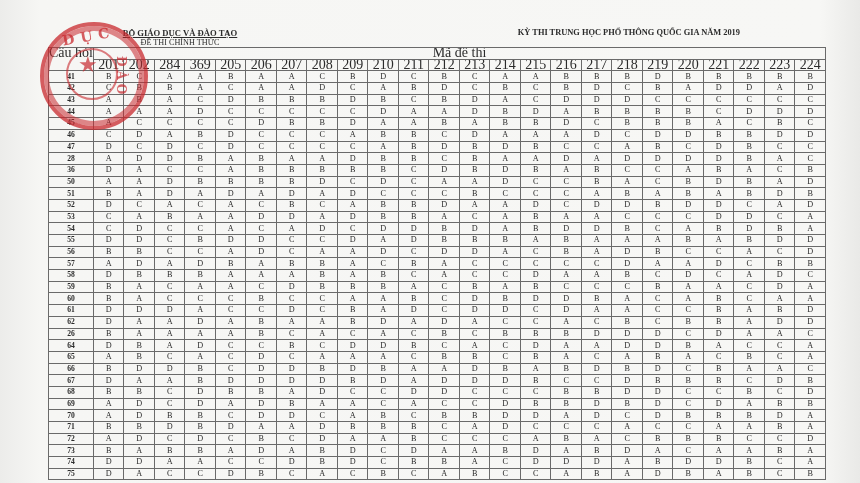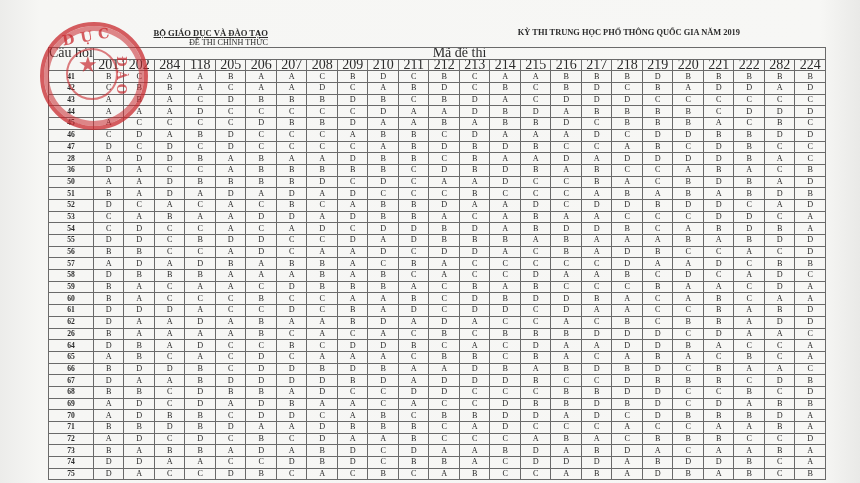--- a/index.html
+++ b/index.html
@@ -8,21 +8,21 @@
     background:#f3f3f1;
     font-family:"Liberation Serif","DejaVu Serif",serif;
     color:#2b2b2b;
     position:relative;
   }
   .page {
     position:absolute; left:0; top:0; width:860px; height:483px;
     background:linear-gradient(90deg,#ececea 0px,#f6f6f4 40px,#f7f7f5 820px,#e9e9e7 860px);
   }
   .hdr-left {
-    position:absolute; left:108px; top:28px; width:160px; text-align:right;
+    position:absolute; left:100px; top:28px; width:160px; text-align:center;
     font-size:8.6px; font-weight:bold; line-height:10px;
   }
   .hdr-left .l1 { text-decoration:underline; }
   .hdr-left .l2 { font-weight:normal; font-size:8.2px; }
   .hdr-right {
     position:absolute; left:440px; top:28px; width:300px; text-align:right;
     font-size:8.4px; font-weight:bold; line-height:10px;
   }
   .hdr-right .l2 { font-size:8.2px; }
   table.key {
@@ -84,40 +84,40 @@
   <table class="key">
     <thead>
       <tr>
         <th class="qh" rowspan="2">Câu hỏi</th>
         <th class="madethi" colspan="24">Mã đề thi</th>
       </tr>
       <tr id="codes-row">
           <th class="code">201</th>
           <th class="code">202</th>
           <th class="code">284</th>
-          <th class="code">118</th>
+          <th class="code">369</th>
           <th class="code">205</th>
           <th class="code">206</th>
           <th class="code">207</th>
           <th class="code">208</th>
           <th class="code">209</th>
           <th class="code">210</th>
           <th class="code">211</th>
           <th class="code">212</th>
           <th class="code">213</th>
           <th class="code">214</th>
           <th class="code">215</th>
           <th class="code">216</th>
           <th class="code">217</th>
           <th class="code">218</th>
           <th class="code">219</th>
           <th class="code">220</th>
           <th class="code">221</th>
           <th class="code">222</th>
-          <th class="code">282</th>
+          <th class="code">223</th>
           <th class="code">224</th>
         </tr>
     </thead>
     <tbody id="rows-body">
         <tr>
           <td class="q">41</td>
           <td>B</td>
           <td>C</td>
           <td>A</td>
           <td>A</td>

